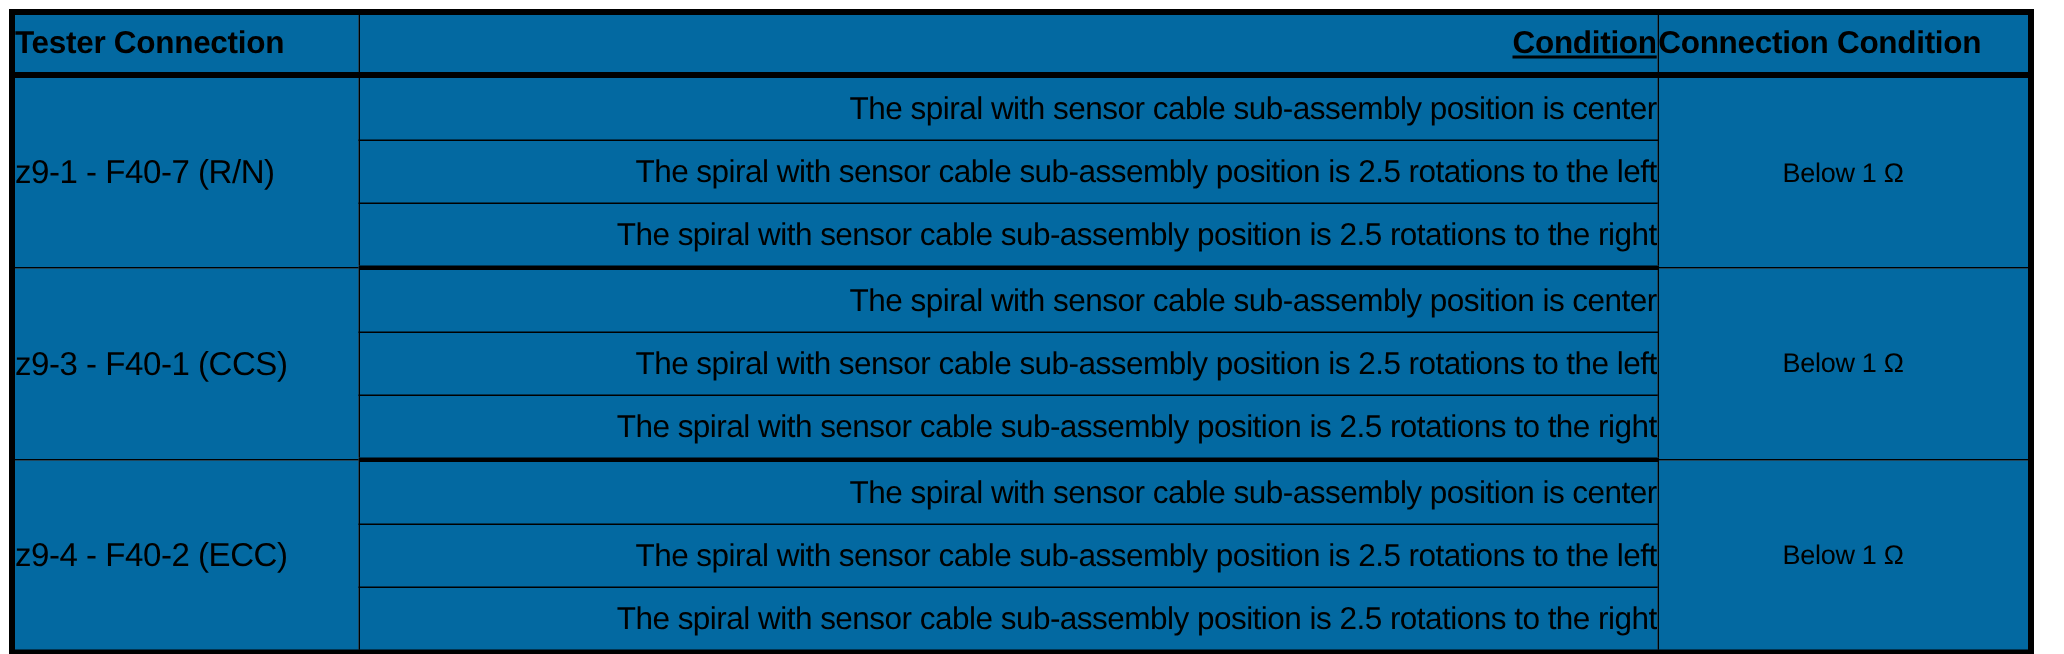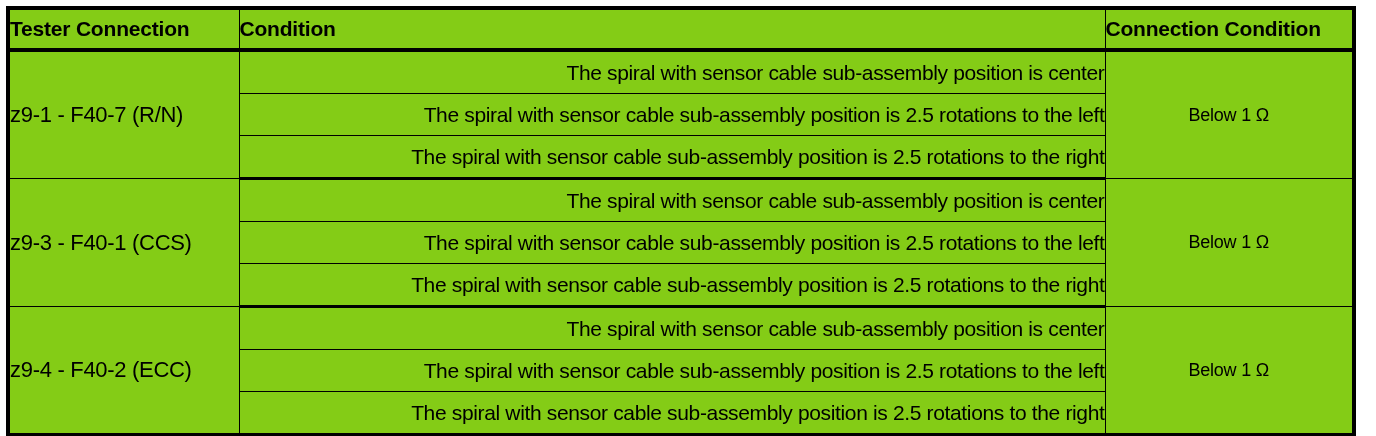--- a/index.html
+++ b/index.html
@@ -31,21 +31,21 @@
     border-collapse: collapse;
     table-layout: fixed;
     background: #ffffff;
   }
 
   table.spec-table td,
   table.spec-table th {
     border: 1px solid #000000;
     padding: 0;
     vertical-align: middle;
-    background: #84cc16;
+    background: #0369a1;
   }
 
   
   table.spec-table {
     border: 4px solid #000000;
   }
 
   
   col.c-tester   { width: 231px; }
   col.c-cond     { width: 866px; }
@@ -58,22 +58,23 @@
     font-weight: bold;
     letter-spacing: -0.2px;
     border-bottom: 4px solid #000000;
   }
   th.th-tester {
     text-align: left;
     padding-left: 10px;
     border-right: 2px solid #000000;
   }
   th.th-cond {
-    text-align: left;
+    text-align: right;
     border-right: 2px solid #000000;
+    text-decoration: underline;
   }
   th.th-spec {
     text-align: left;
     padding-left: 11px;
   }
 
   
   td.tester-cell {
     text-align: left;
     padding-left: 10px;

